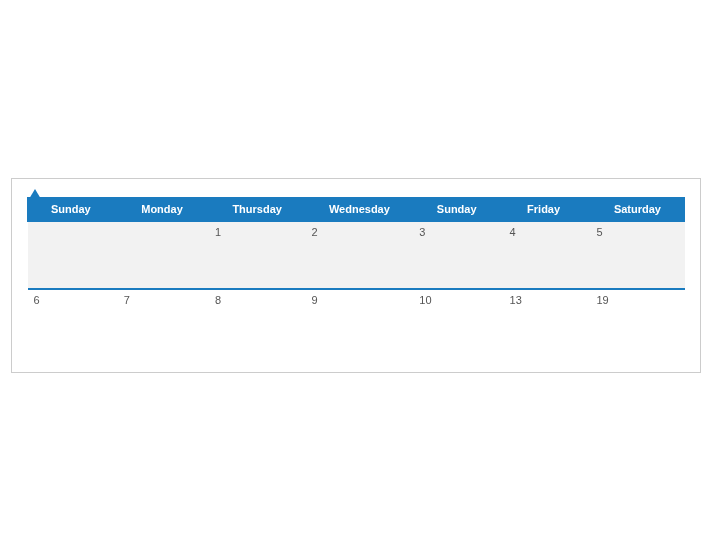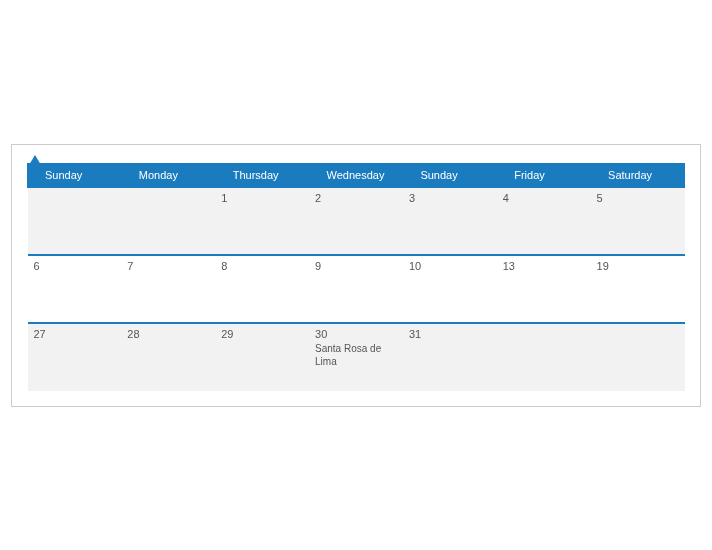--- a/index.html
+++ b/index.html
@@ -74,22 +74,22 @@
     .calendar-table {
       width: 100%;
       border-collapse: collapse;
     }
     .calendar-table thead tr {
       background-color: #1a7bbf;
     }
     .calendar-table thead th {
       color: #fff;
       font-size: 11px;
-      font-weight: normal;
-      padding: 5px 17px;
+      font-weight: bold;
+      padding: 5px 23px;
       text-align: left;
       border: 1px solid #1a7bbf;
     }
     .calendar-table tbody tr {
       border-top: 2px solid #1a7bbf;
     }
     .calendar-table tbody td {
       vertical-align: top;
       padding: 4px 6px;
       font-size: 11px;
@@ -189,36 +189,15 @@
           <td>
             <span class="day-number">10</span>
           </td>
           <td>
             <span class="day-number">13</span>
           </td>
           <td>
             <span class="day-number">19</span>
           </td>
         </tr>
-        <tr>
-          <td>
-            <span class="day-number">27</span>
-          </td>
-          <td>
-            <span class="day-number">28</span>
-          </td>
-          <td>
-            <span class="day-number">29</span>
-          </td>
-          <td><span class="day-number">30</span><span class="event-text">Santa Rosa de Lima</span></td>
-          <td>
-            <span class="day-number">31</span>
-          </td>
-          <td>
-            <span class="day-number"></span>
-          </td>
-          <td>
-            <span class="day-number"></span>
-          </td>
-        </tr>
       </tbody>
   </table>
 </div>
 
 </body></html>

